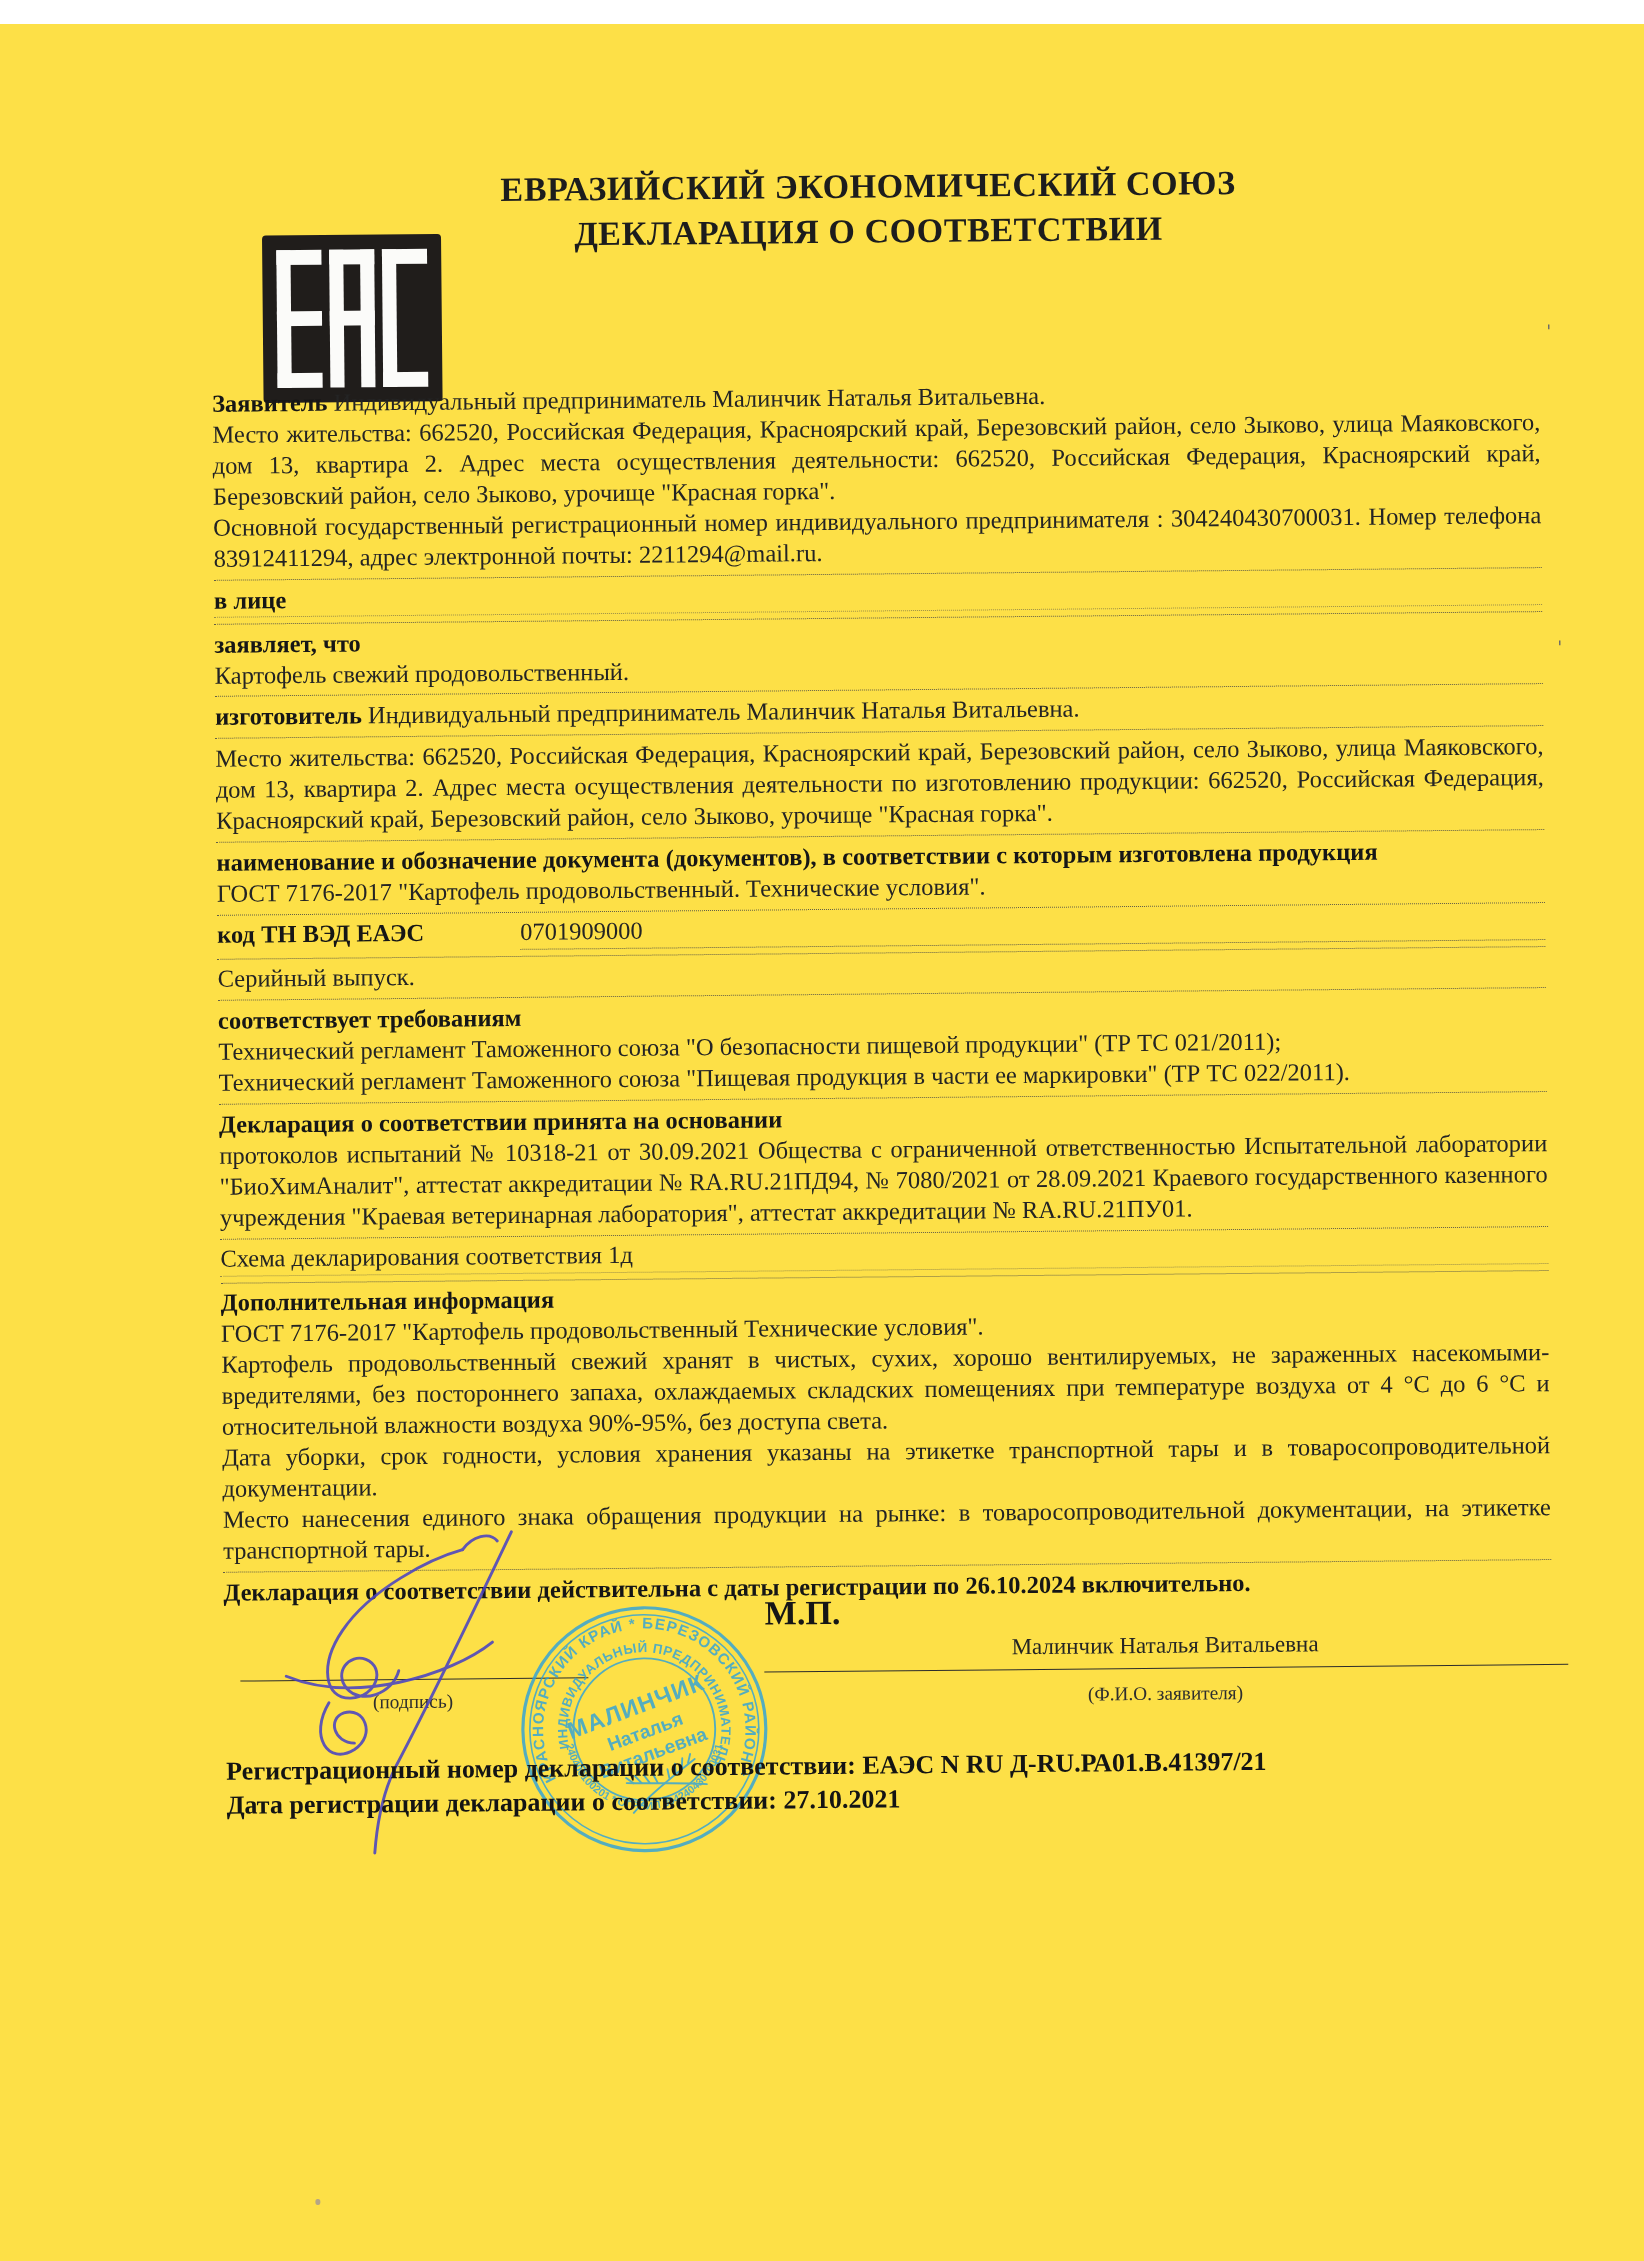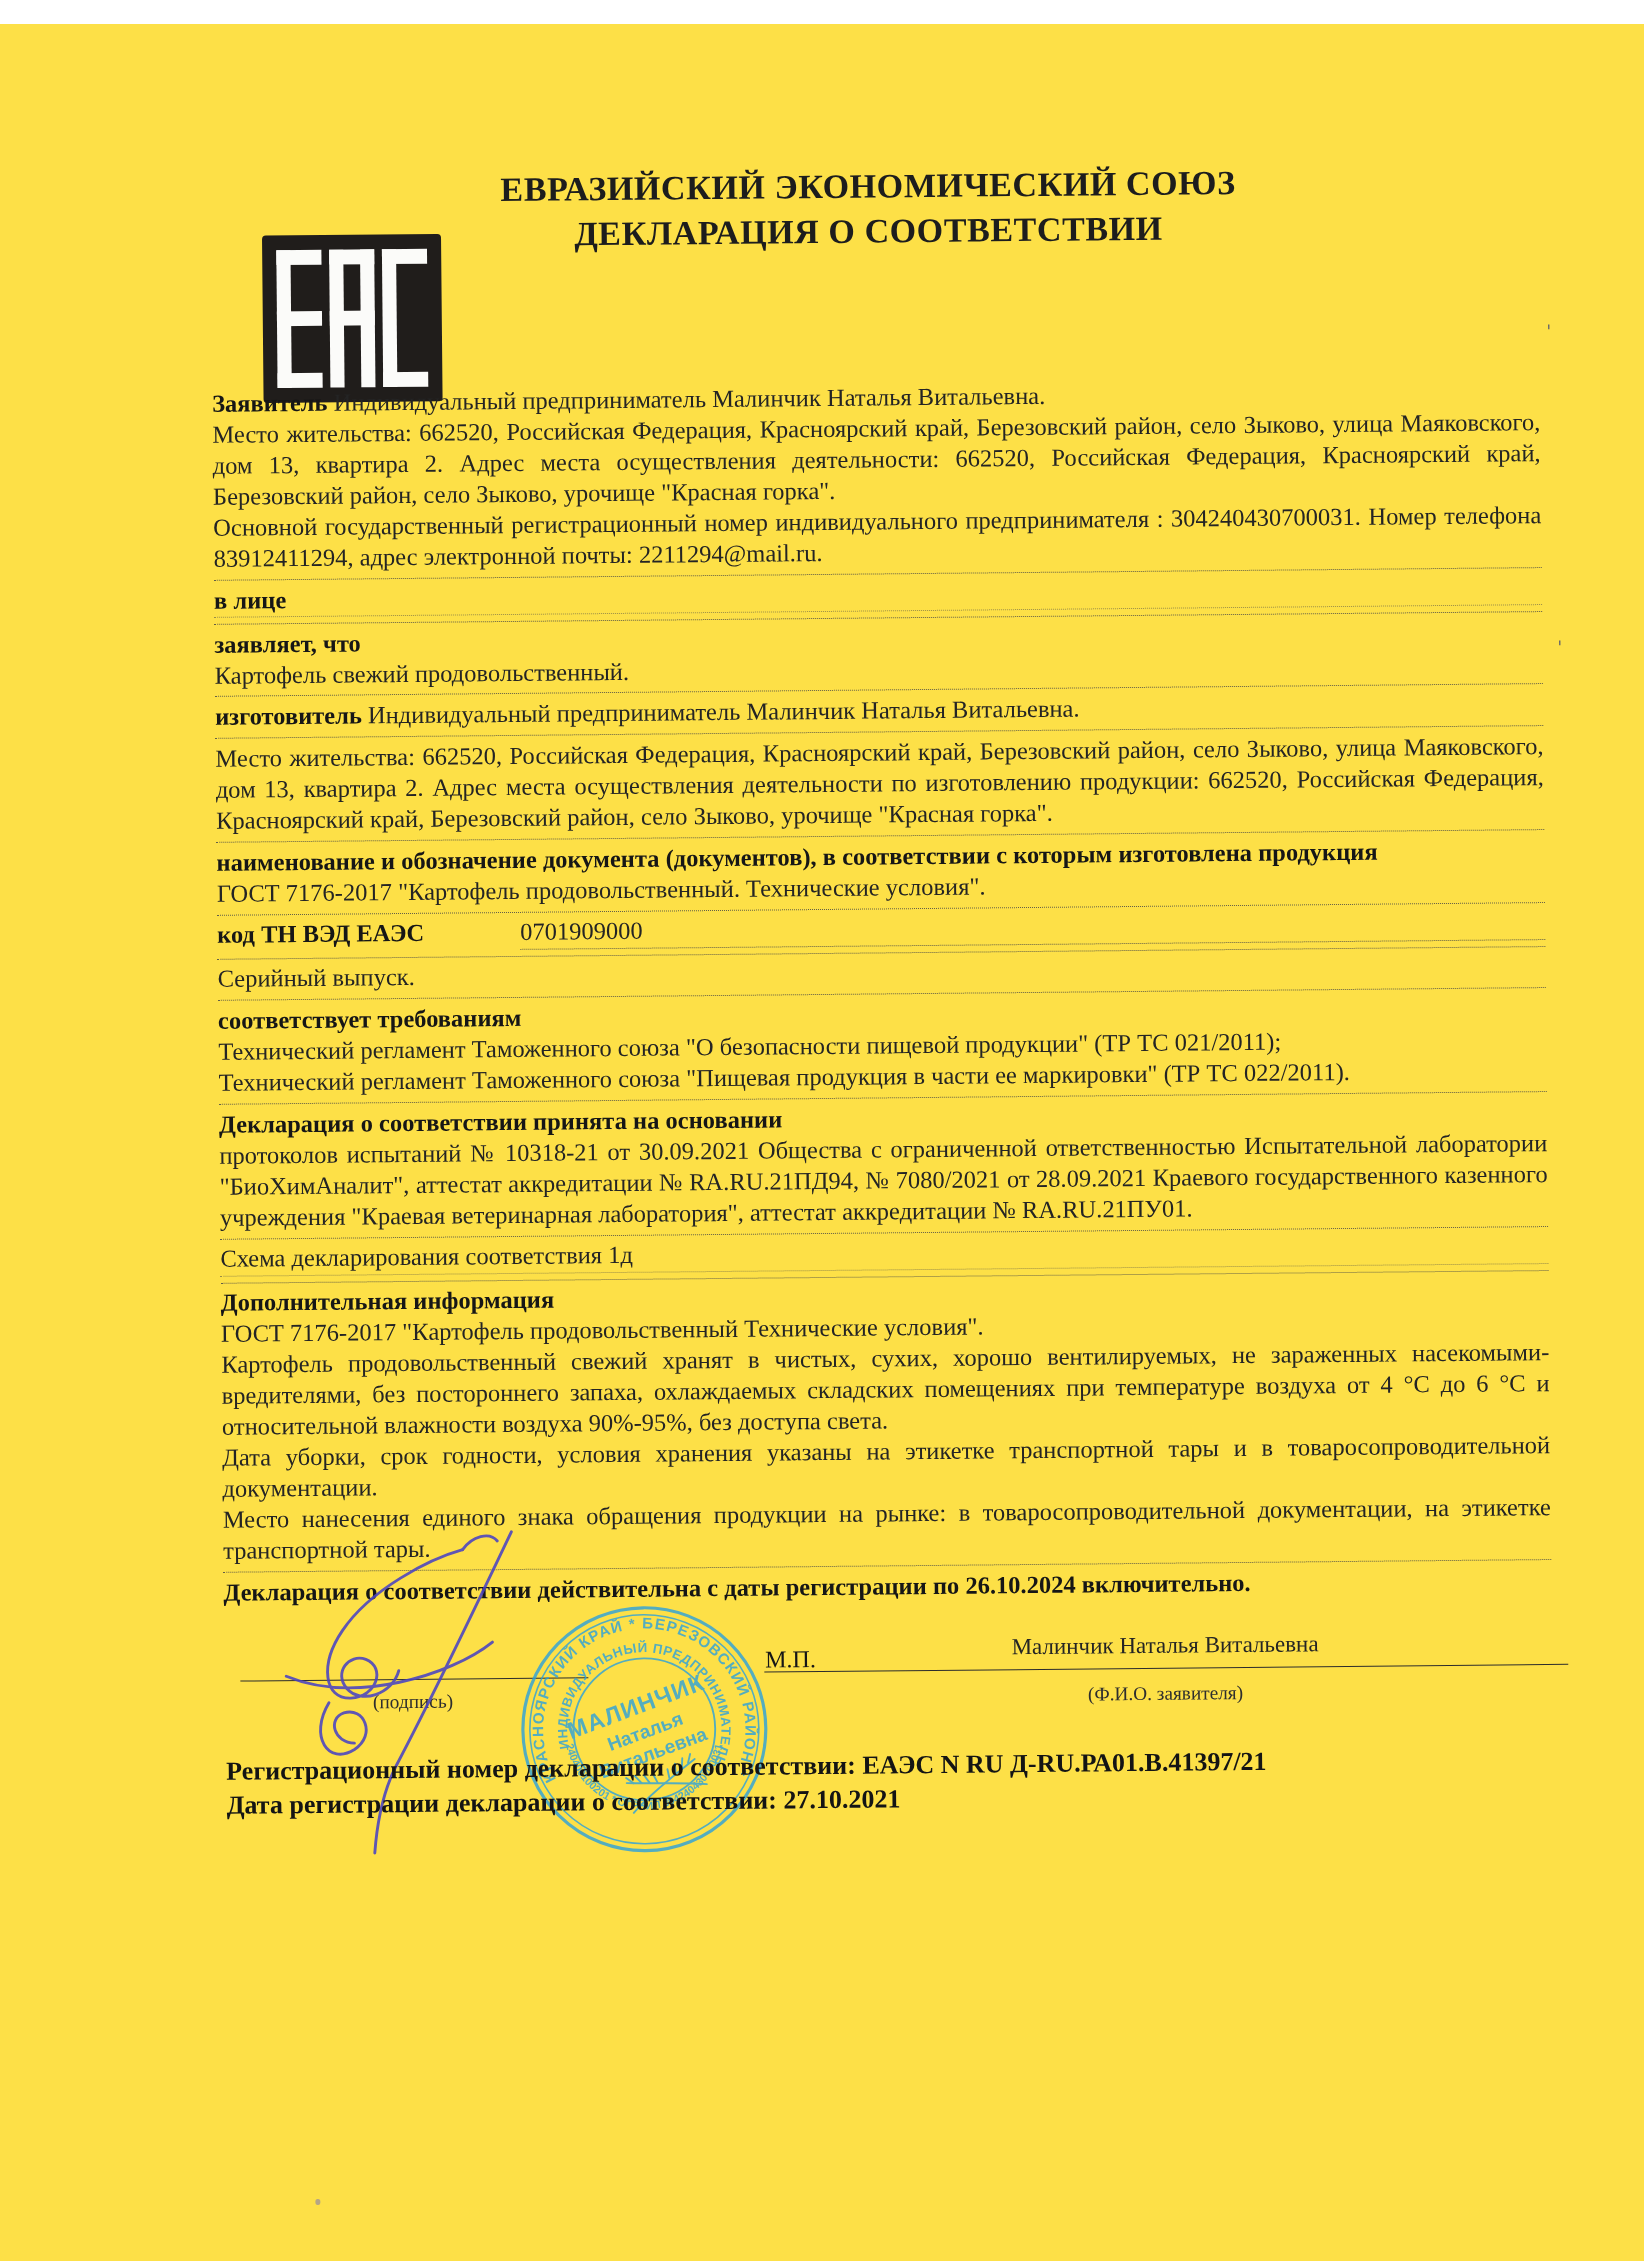--- a/index.html
+++ b/index.html
@@ -36,21 +36,21 @@
   .tnved-row .val{flex:1; border-bottom:1.9px dotted rgba(72,72,72,.85); padding-bottom:1.3px;}
   .validity{font-weight:bold; color:#161616; margin-top:6.4px; text-align:left;}
   
   .sig-line{position:absolute; height:0; border-top:1.9px solid #2c2c2c;}
   .line-left{left:235px; top:1651px; width:348px;}
   .line-right{left:759px; top:1647px; width:804px;}
   .cap{position:absolute; font-size:19.3px; color:#2e2e2e; text-align:center;}
   .cap-sign{left:330px; top:1663px; width:155px;}
   .cap-fio{left:999px; top:1662px; width:322px;}
   .fio{position:absolute; left:928px; top:1612px; width:464px; text-align:center; font-size:23px;}
-  .mp{position:absolute; left:760px; top:1622px; font-size:24px; font-weight:normal; color:#161616;}
+  .mp{position:absolute; left:760px; top:1570px; font-size:34px; font-weight:bold; color:#161616;}
   .reg{position:absolute; left:220px; font-weight:bold; font-size:26px; color:#141414; white-space:nowrap;}
   .reg1{top:1727px;} .reg2{top:1761px;}
   .sig-svg{position:absolute; left:232px; top:1482px; width:296px; height:361px; opacity:.88;}
   .stamp-svg{position:absolute; left:512px; top:1577px; width:253px; height:253px; opacity:.8;}
   .stamp-svg text{font-family:"Liberation Sans","DejaVu Sans",sans-serif;}
   
   .artifact{position:absolute; color:#6a6a6a; font-size:17px; font-family:"DejaVu Sans",sans-serif;}
   .a1{left:1554px; top:304px;}
   .a2{left:1562px; top:620px;}
   .ink-dot{position:absolute; left:305px; top:2170px; width:4.5px; height:5.8px; background:#7a74b8; border-radius:50%; opacity:.55;}

